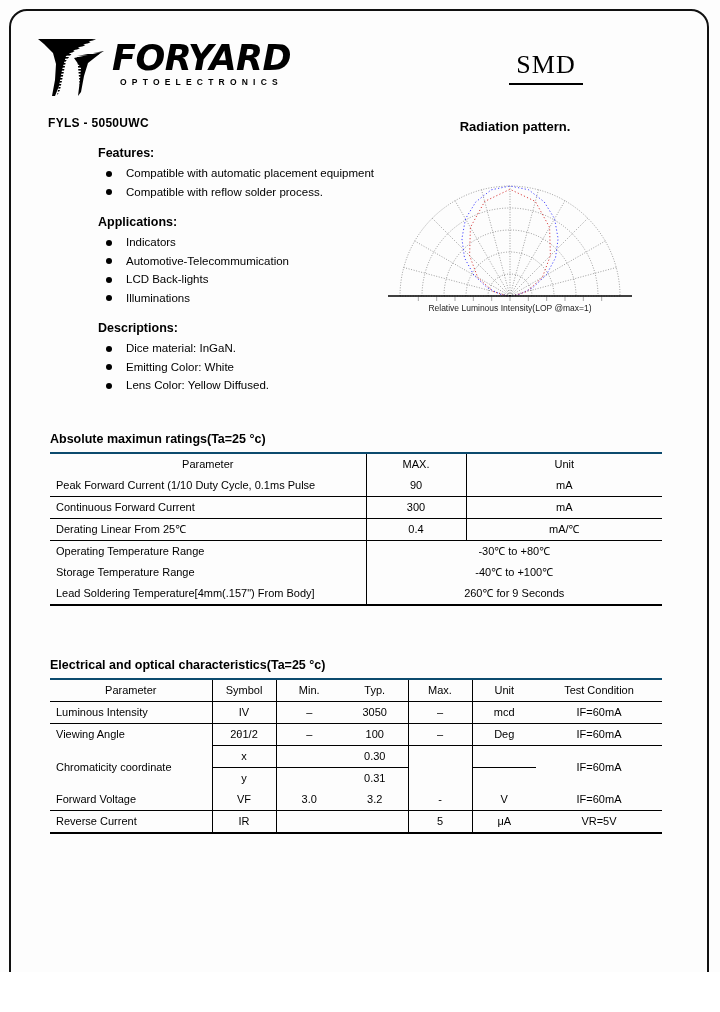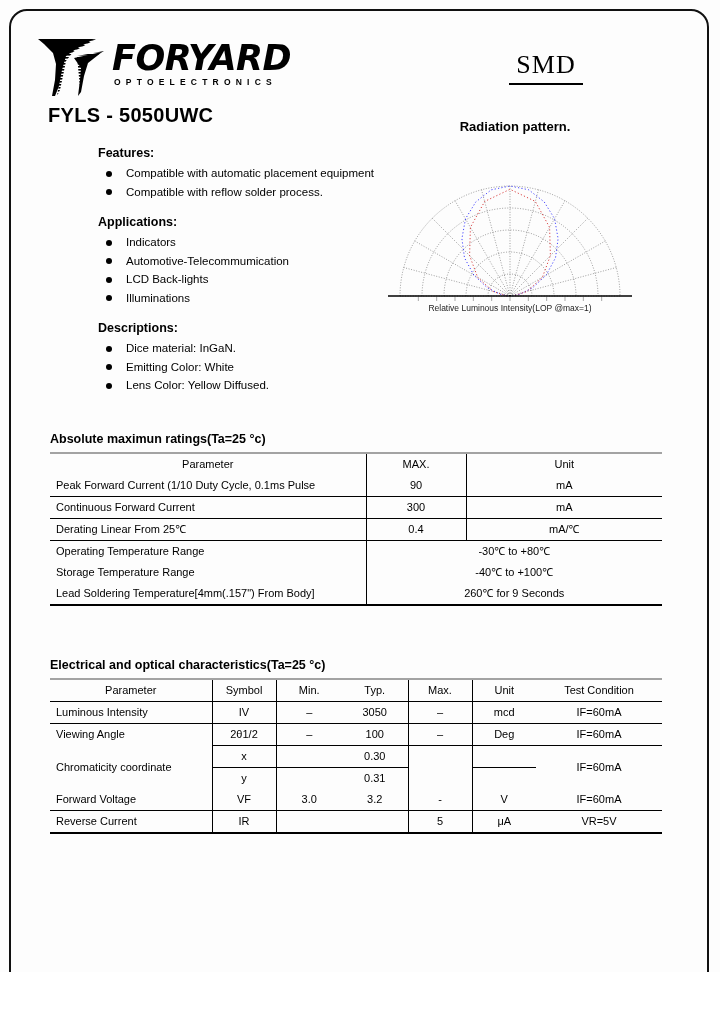--- a/index.html
+++ b/index.html
@@ -63,21 +63,21 @@
     line-height: 36px;
     color: #000;
   }
   .logo-sub {
     font-family: "Liberation Sans", sans-serif;
     font-size: 8.5px;
     font-weight: bold;
     letter-spacing: 5.2px;
     color: #000;
     margin-top: 1px;
-    margin-left: 2px;
+    margin-left: 8px;
   }
   .smd {
     position: absolute;
     left: 440px;
     top: 14px;
     width: 140px;
     text-align: center;
   }
   .smd-text {
     font-family: "Liberation Serif", serif;
@@ -90,22 +90,22 @@
     width: 74px;
     height: 2px;
     background: #000;
     margin: 3px auto 0 auto;
   }
 
   
   .part-number {
     position: absolute;
     left: 48px;
-    top: 104px;
-    font-size: 20px;
+    top: 116px;
+    font-size: 12px;
     font-weight: bold;
     letter-spacing: 0.3px;
   }
   .rad-title {
     position: absolute;
     left: 400px;
     top: 119px;
     width: 230px;
     text-align: center;
     font-size: 13px;
@@ -180,21 +180,21 @@
     width: 612px;
     font-size: 11px;
     table-layout: fixed;
   }
   table.dt td, table.dt th {
     padding: 3px 6px;
     vertical-align: middle;
     font-weight: normal;
     line-height: 15px;
   }
-  .rule-top  { border-top: 2px solid #a3a3a3; }
+  .rule-top  { border-top: 2px solid #0c4a6e; }
   .rule-bot  { border-bottom: 1.5px solid #000; }
   .rule-thick-bot { border-bottom: 2px solid #000; }
   .vl { border-left: 1.5px solid #000; }
   .ctr { text-align: center; }
   .lft { text-align: left; }
   .hdr { font-weight: bold; text-align: center; }
 </style>
 </head>
 <body>
 

